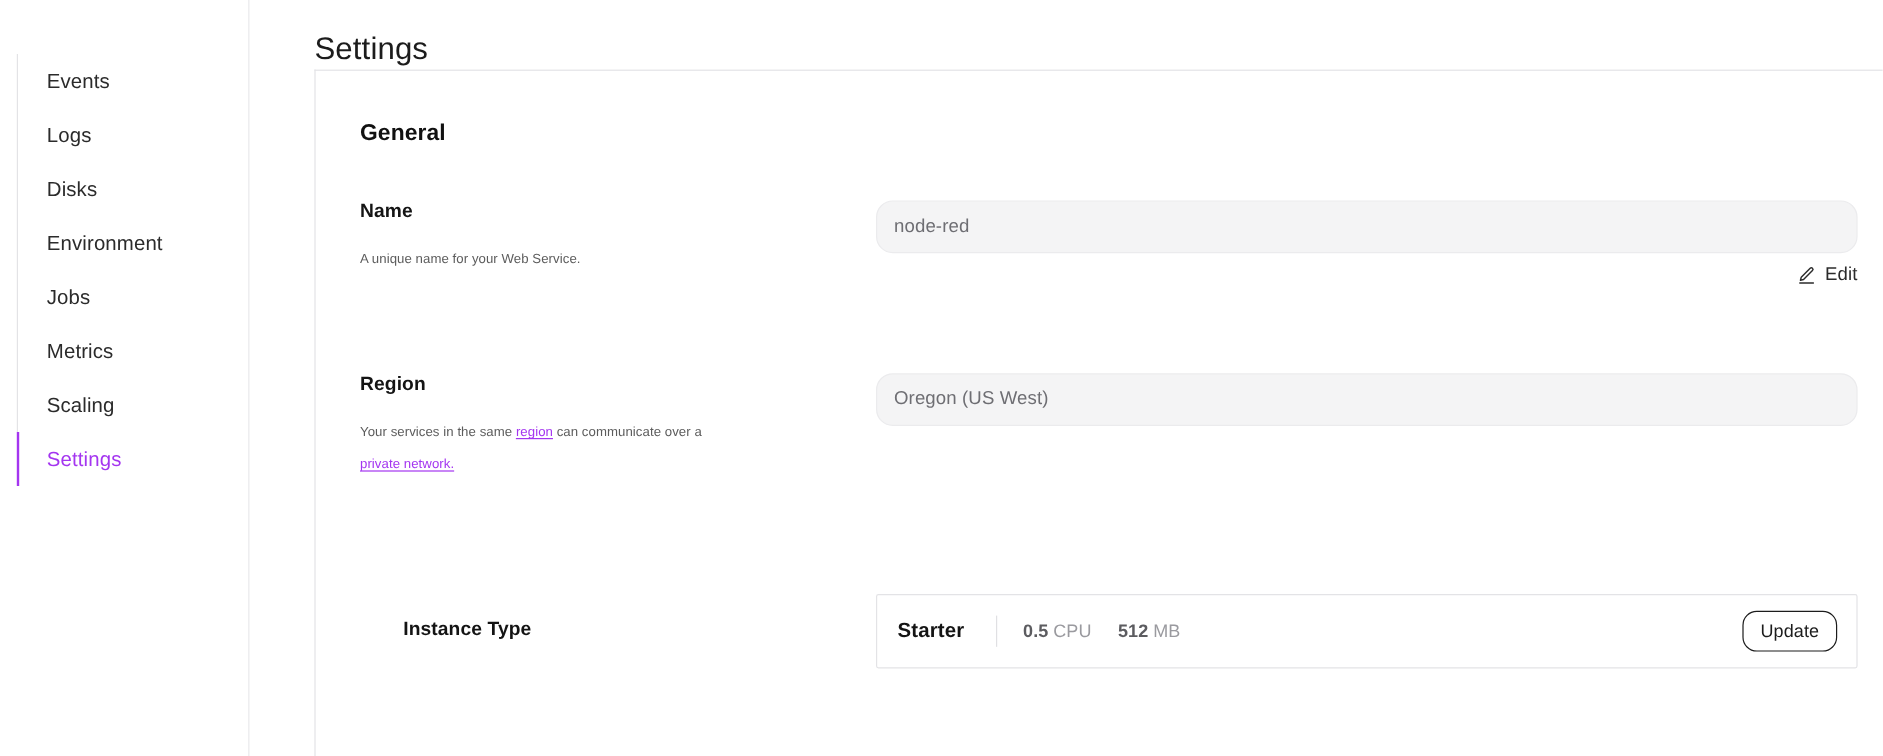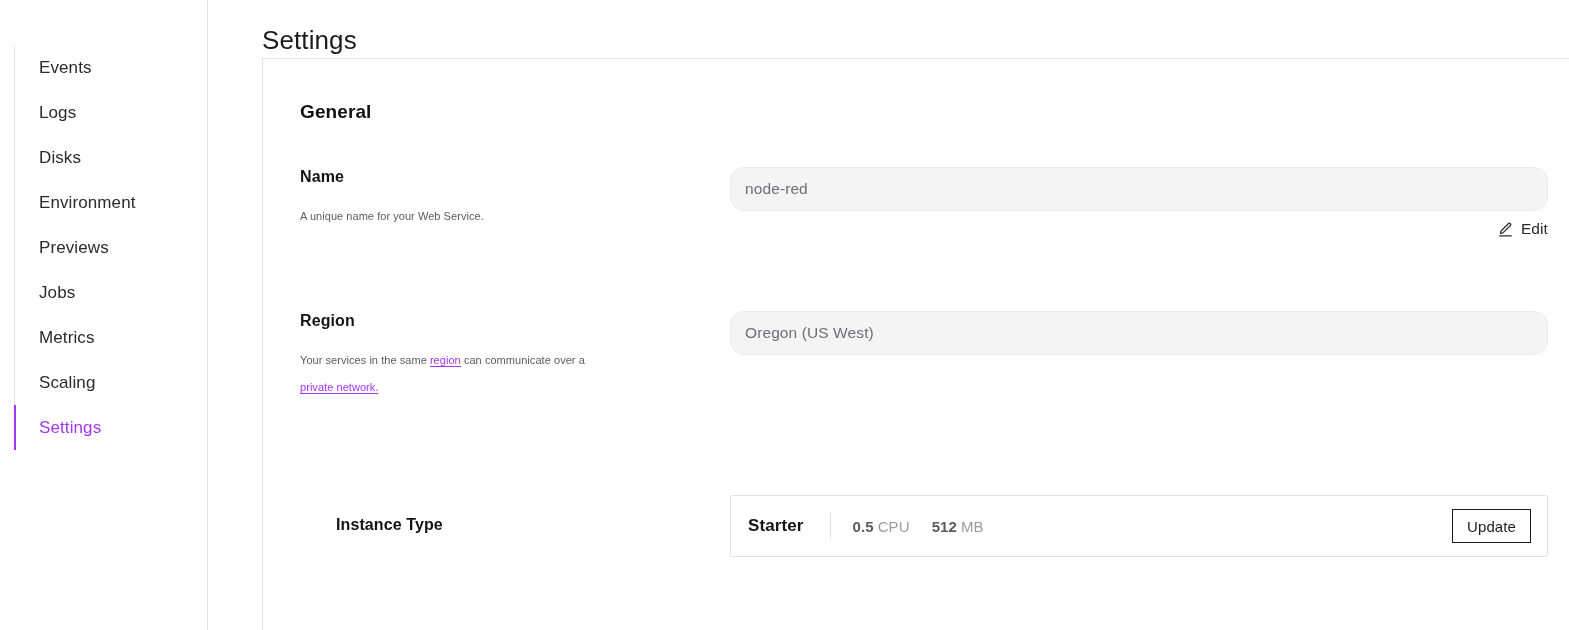--- a/index.html
+++ b/index.html
@@ -210,21 +210,21 @@
   }
   .spec .spec-value {
     font-weight: 700;
     color: #5c5c60;
     margin-right: 4px;
   }
   .update-button {
     margin-left: auto;
     border: 1px solid #1c1c1c;
     background: #ffffff;
-    border-radius: 0;
+    border-radius: 12px;
     height: 34px;
     padding: 0 14px;
     font-size: 15px;
     color: #1c1c1c;
     font-family: "Liberation Sans", sans-serif;
     cursor: pointer;
     letter-spacing: 0.1px;
   }
 </style>
 </head>
@@ -238,23 +238,20 @@
         <span class="nav-label">Events</span>
       </div>
       <div class="nav-item">
         <span class="nav-label">Logs</span>
       </div>
       <div class="nav-item">
         <span class="nav-label">Disks</span>
       </div>
       <div class="nav-item">
         <span class="nav-label">Environment</span>
-      </div>
-      <div class="nav-item">
-        <span class="nav-label">Previews</span>
       </div>
       <div class="nav-item">
         <span class="nav-label">Jobs</span>
       </div>
       <div class="nav-item">
         <span class="nav-label">Metrics</span>
       </div>
       <div class="nav-item">
         <span class="nav-label">Scaling</span>
       </div>

